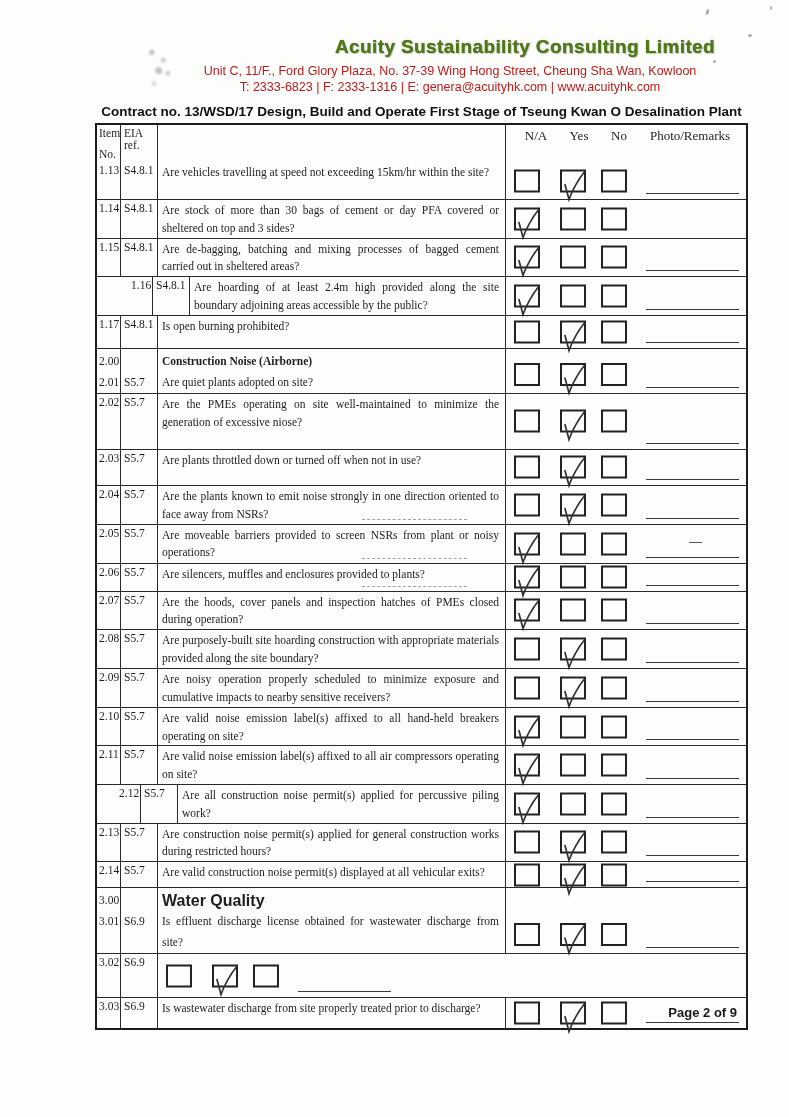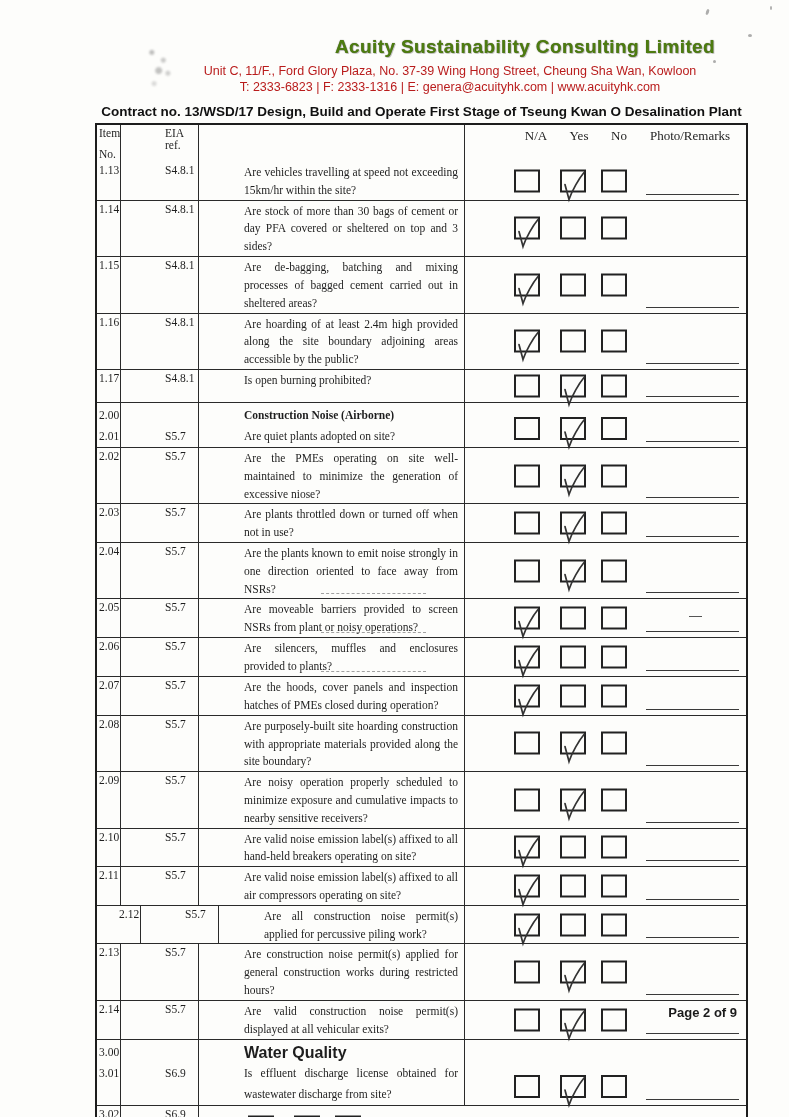--- a/index.html
+++ b/index.html
@@ -50,21 +50,21 @@
   .speck.s2{left:748px;top:34px;width:4px;height:3px;}
   .speck.s3{left:713px;top:60px;width:3px;height:3px;}
   .speck.s4{left:770px;top:6px;width:2px;height:4px;}
   
   .checklist{
     position:absolute;left:95px;top:123px;width:653px;
     border:2px solid #1d1d1d;
     box-sizing:border-box;
     background:transparent;
   }
-  .row{display:flex;border-top:1px solid #2a2a2a;box-sizing:border-box;position:relative;gap:41px;}
+  .row{display:flex;border-top:1px solid #2a2a2a;box-sizing:border-box;position:relative;}
   .row:first-child{border-top:none;}
   .c-item{width:24px;flex:0 0 24px;border-right:1px solid #2a2a2a;
           font-size:11.5px;padding:2px 0 0 2px;box-sizing:border-box;}
   .c-ref{width:37px;flex:0 0 37px;border-right:1px solid #2a2a2a;
          font-size:11.5px;padding:2px 0 0 3px;box-sizing:border-box;}
   .c-q{flex:1 1 auto;border-right:1px solid #2a2a2a;position:relative;
        font-size:11.5px;line-height:1.55;padding:2px 6px 0 4px;
        text-align:justify;box-sizing:border-box;}
   .c-check{flex:0 0 240px;width:240px;position:relative;box-sizing:border-box;}
   
@@ -187,21 +187,21 @@
             <div class="cb cb-na">
               <svg width="30" height="32" viewBox="0 0 30 32">
                 <path d="M6 12 C7 16, 9 23, 10 27 C13 18, 20 6, 25 0" fill="none" stroke="#333" stroke-width="1.7" stroke-linecap="round"></path>
               </svg>
             </div>
             <div class="cb cb-yes"></div>
             <div class="cb cb-no"></div>
             <div class="remark-line"></div>
           </div>
         </div>
-        <div class="row" style="min-height: 38px;">
+        <div class="row" style="min-height: 38px; padding-left: 32px;">
           <div class="c-item">1.16</div>
           <div class="c-ref">S4.8.1</div>
           <div class="c-q">
             <div>Are hoarding of at least 2.4m high provided along the site boundary adjoining areas accessible by the public?</div>
           </div>
           <div class="c-check">
             <div class="cb cb-na">
               <svg width="30" height="32" viewBox="0 0 30 32">
                 <path d="M6 12 C7 16, 9 23, 10 27 C13 18, 20 6, 25 0" fill="none" stroke="#333" stroke-width="1.7" stroke-linecap="round"></path>
               </svg>

